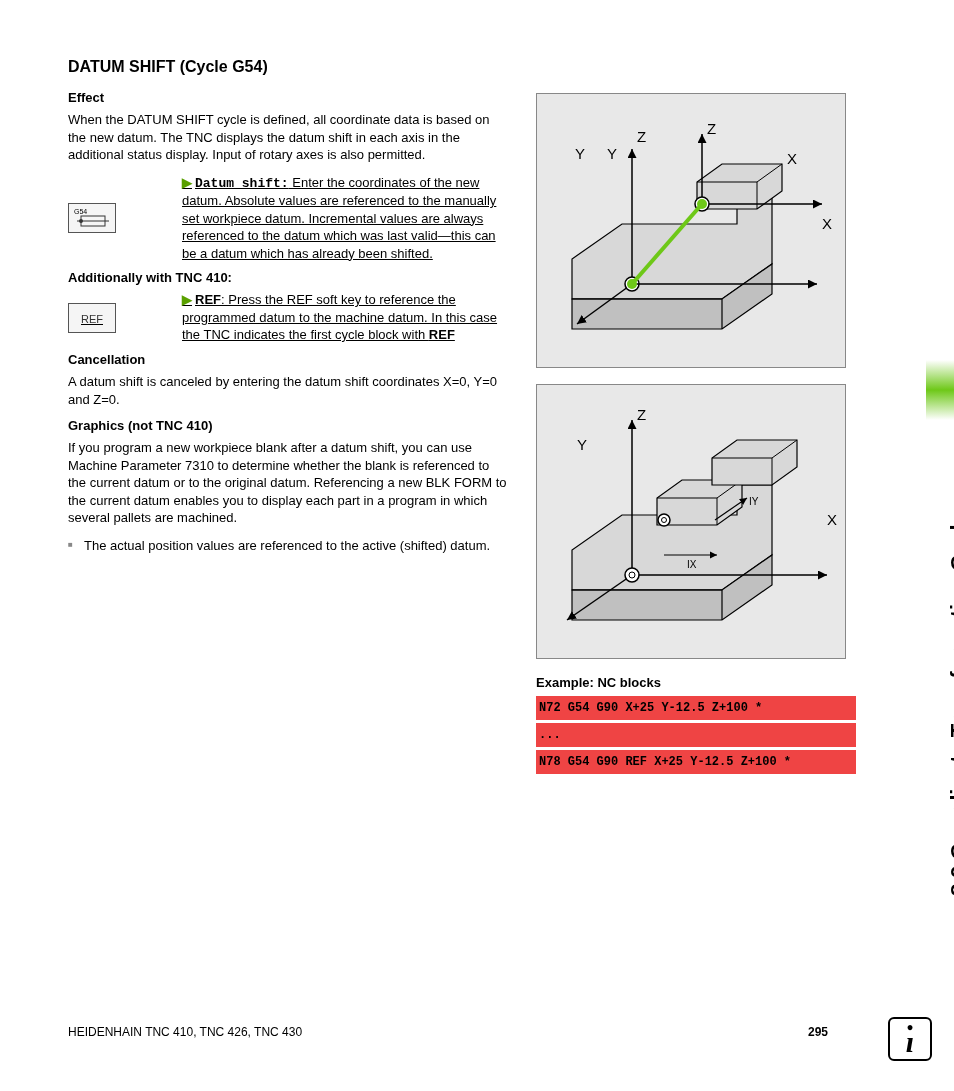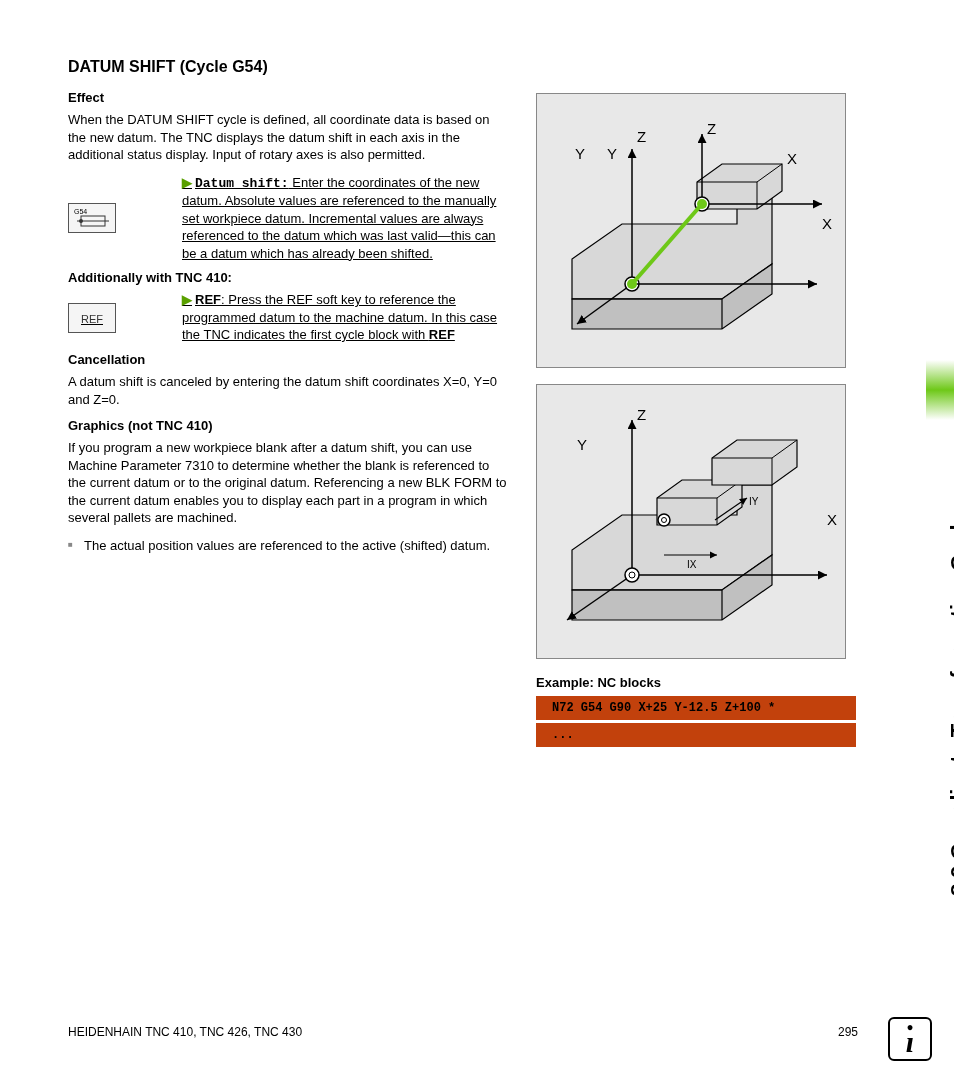--- a/index.html
+++ b/index.html
@@ -86,26 +86,26 @@
     top: 3px;
   }
   .diagram {
     width: 310px;
     height: 275px;
     border: 1px solid #888;
     background: #e8e8e8;
     margin-bottom: 16px;
   }
   .nc-block {
-    background: #c2410c;
+    background: #ef4444;
     color: #000;
     font-family: "Courier New", monospace;
     font-weight: bold;
     font-size: 12px;
-    padding: 5px 16px;
+    padding: 5px 3px;
     margin-bottom: 3px;
   }
   .side-tab {
     position: absolute;
     right: 0;
     top: 40px;
     width: 40px;
     height: 460px;
   }
   .side-tab .label {
@@ -126,21 +126,21 @@
     height: 60px;
     background: linear-gradient(to bottom, #fff, #6ec818, #fff);
   }
   .footer {
     position: absolute;
     left: 68px;
     bottom: 52px;
     width: 790px;
     font-size: 12px;
   }
-  .footer .pagenum { font-weight: normal; float: right; }
+  .footer .pagenum { font-weight: bold; float: right; margin-right: 30px;}
   .info-icon {
     position: absolute;
     right: 22px;
     bottom: 30px;
     width: 44px;
     height: 44px;
     border: 2px solid #000;
     border-radius: 6px;
     display: flex;
     align-items: center;
@@ -276,20 +276,21 @@
         <text x="40" y="65" font-size="15">Y</text>
         <text x="290" y="140" font-size="15">X</text>
         <text x="212" y="120" font-size="10">IY</text>
         <text x="150" y="183" font-size="10">IX</text>
       </svg>
     </div>
 
     <p class="subhead">Example: NC blocks</p>
     <div class="nc-block">N72 G54 G90 X+25 Y-12.5 Z+100 *</div>
     <div class="nc-block">...</div>
+    <div class="nc-block">N78 G54 G90 REF X+25 Y-12.5 Z+100 *</div>
   </div>
 </div>
 
 <div class="footer">
   <span>HEIDENHAIN TNC 410, TNC 426, TNC 430</span>
   <span class="pagenum">295</span>
 </div>
 
 <div class="info-icon">
     <span>ı</span>

